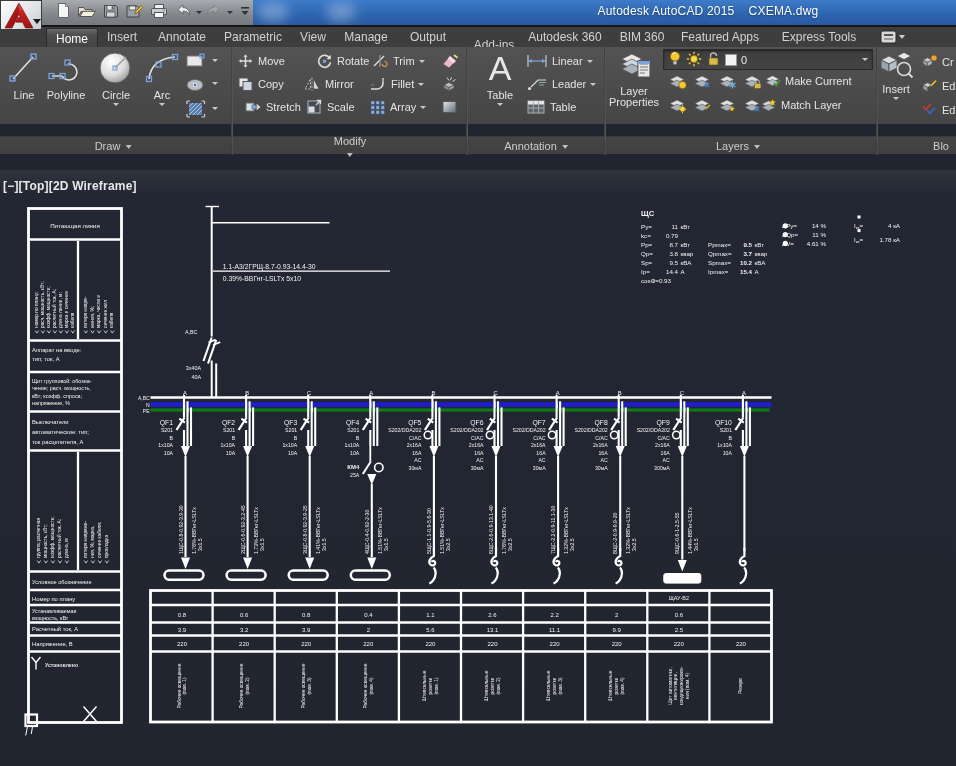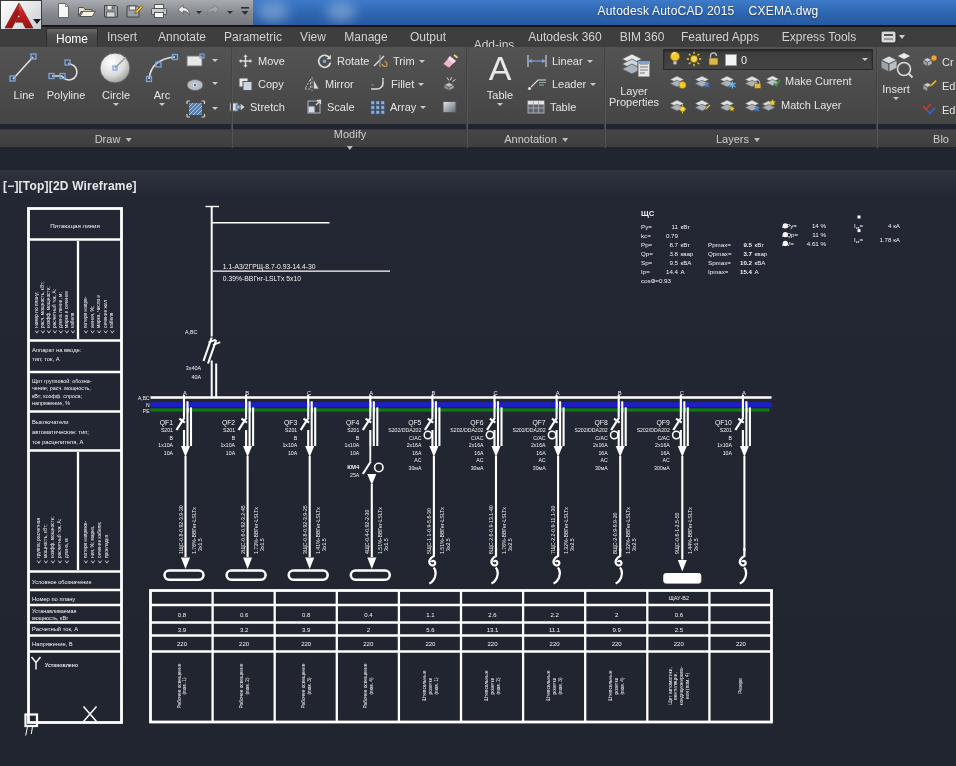--- a/index.html
+++ b/index.html
@@ -30,21 +30,21 @@
     border-top:2px solid #161616; }
   .rtab { position:absolute; top:0; height:20px; color:#d2d2d2; font-size:12px;
     display:flex; align-items:center; justify-content:center; padding:0 9px; }
   .rtab.active { background:linear-gradient(#6a6a6a,#4e4e4e 30%,#434343); color:#fff;
     border:1px solid #2c2c2c; border-bottom:none; border-radius:2px 2px 0 0; }
   #rtab-opts { position:absolute; top:3px; left:880px; width:26px; height:14px; display:flex; align-items:center; }
 
   
   #ribbonbody { position:absolute; top:47px; left:0; width:956px; height:77px;
     background:linear-gradient(#535353,#494949 70%,#454545); }
-  #ribbonfooter { position:absolute; top:129px; left:0; width:956px; height:18px;
+  #ribbonfooter { position:absolute; top:136px; left:0; width:956px; height:18px;
     background:linear-gradient(#454545,#404040); border-top:1px solid #3a3a3a; }
   .pfoot { position:absolute; top:0; height:18px; display:flex; align-items:center; justify-content:center;
     color:#cccccc; font-size:11px; gap:5px; }
   .pfoot .dd { width:0; height:0; border-left:3.5px solid transparent; border-right:3.5px solid transparent;
     border-top:4px solid #bdbdbd; margin-top:1px; }
   .psep { position:absolute; top:47px; width:2px; height:95px;
     background:linear-gradient(90deg,#3a3a3a,#5d5d5d); }
   .bigbtn { position:absolute; display:flex; flex-direction:column; align-items:center;
     color:#e4e4e4; font-size:11px; }
   .bigbtn .lbl { margin-top:1px; }
@@ -254,21 +254,21 @@
       </div>
       <div class="rowbtn" style="left: 237px; top: 29px;">
         <span style="display:flex">
           <svg width="17" height="16" viewBox="0 0 17 16">
             <rect x="2" y="2" width="9" height="9" fill="#e7e7e7" stroke="#555"></rect>
             <rect x="6" y="5.5" width="9" height="9" fill="#cdd6e0" stroke="#555"></rect>
           </svg>
         </span>
         <span>Copy</span>
       </div>
-      <div class="rowbtn" style="left: 228px; top: 52px;">
+      <div class="rowbtn" style="left: 244px; top: 52px;">
         <span style="display:flex">
           <svg width="18" height="16" viewBox="0 0 18 16">
             <rect x="2" y="4" width="8" height="8" fill="#d9e2ec" stroke="#666"></rect>
             <path d="M10 8 h5 M12.5 5.5 L15.5 8 L12.5 10.5" fill="none" stroke="#dcdcdc" stroke-width="1.3"></path>
             <rect x="8" y="6" width="4" height="4" fill="#8fb0d8" stroke="#3c5a80" stroke-width=".7"></rect>
           </svg>
         </span>
         <span>Stretch</span>
       </div>
       <div class="rowbtn" style="left: 316px; top: 6px; align-items: center;">

